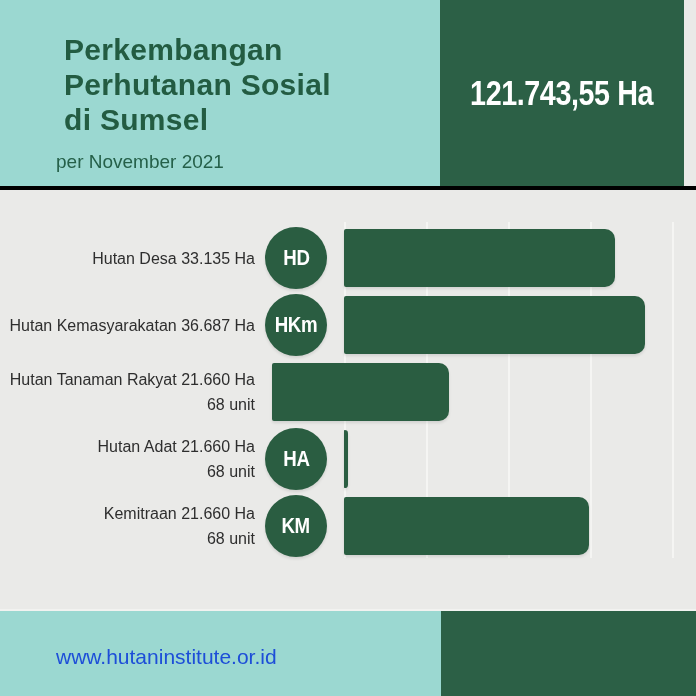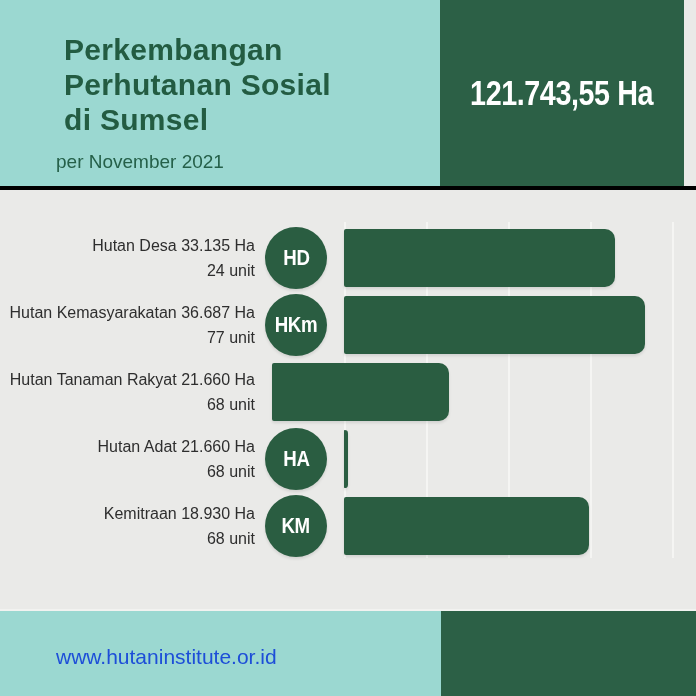--- a/index.html
+++ b/index.html
@@ -71,34 +71,32 @@
       <span class="gridline gl2"></span>
       <span class="gridline gl3"></span>
       <span class="gridline gl4"></span>
     </div>
 
     <div class="rows">
 
       <div class="row">
         <div class="labels">
           <span>Hutan Desa 33.135 Ha</span>
-          <span>24 unit</span>
         </div>
         <div class="badge">
           <span>HD</span>
         </div>
         <div class="bar-track">
           <div class="bar" style="width: 82.6%;"></div>
         </div>
       </div>
 
       <div class="row">
         <div class="labels">
           <span>Hutan Kemasyarakatan 36.687 Ha</span>
-          <span>77 unit</span>
         </div>
         <div class="badge">
           <span>HKm</span>
         </div>
         <div class="bar-track">
           <div class="bar" style="width: 91.8%;"></div>
         </div>
       </div>
 
       <div class="row">
@@ -119,21 +117,21 @@
         <div class="badge">
           <span>HA</span>
         </div>
         <div class="bar-track">
           <div class="bar" style="width: 1.2%;"></div>
         </div>
       </div>
 
       <div class="row">
         <div class="labels">
-          <span>Kemitraan 18.930 Ha</span>
+          <span>Kemitraan 21.660 Ha</span>
           <span>68 unit</span>
         </div>
         <div class="badge">
           <span>KM</span>
         </div>
         <div class="bar-track">
           <div class="bar" style="width: 74.7%;"></div>
         </div>
       </div>
 

